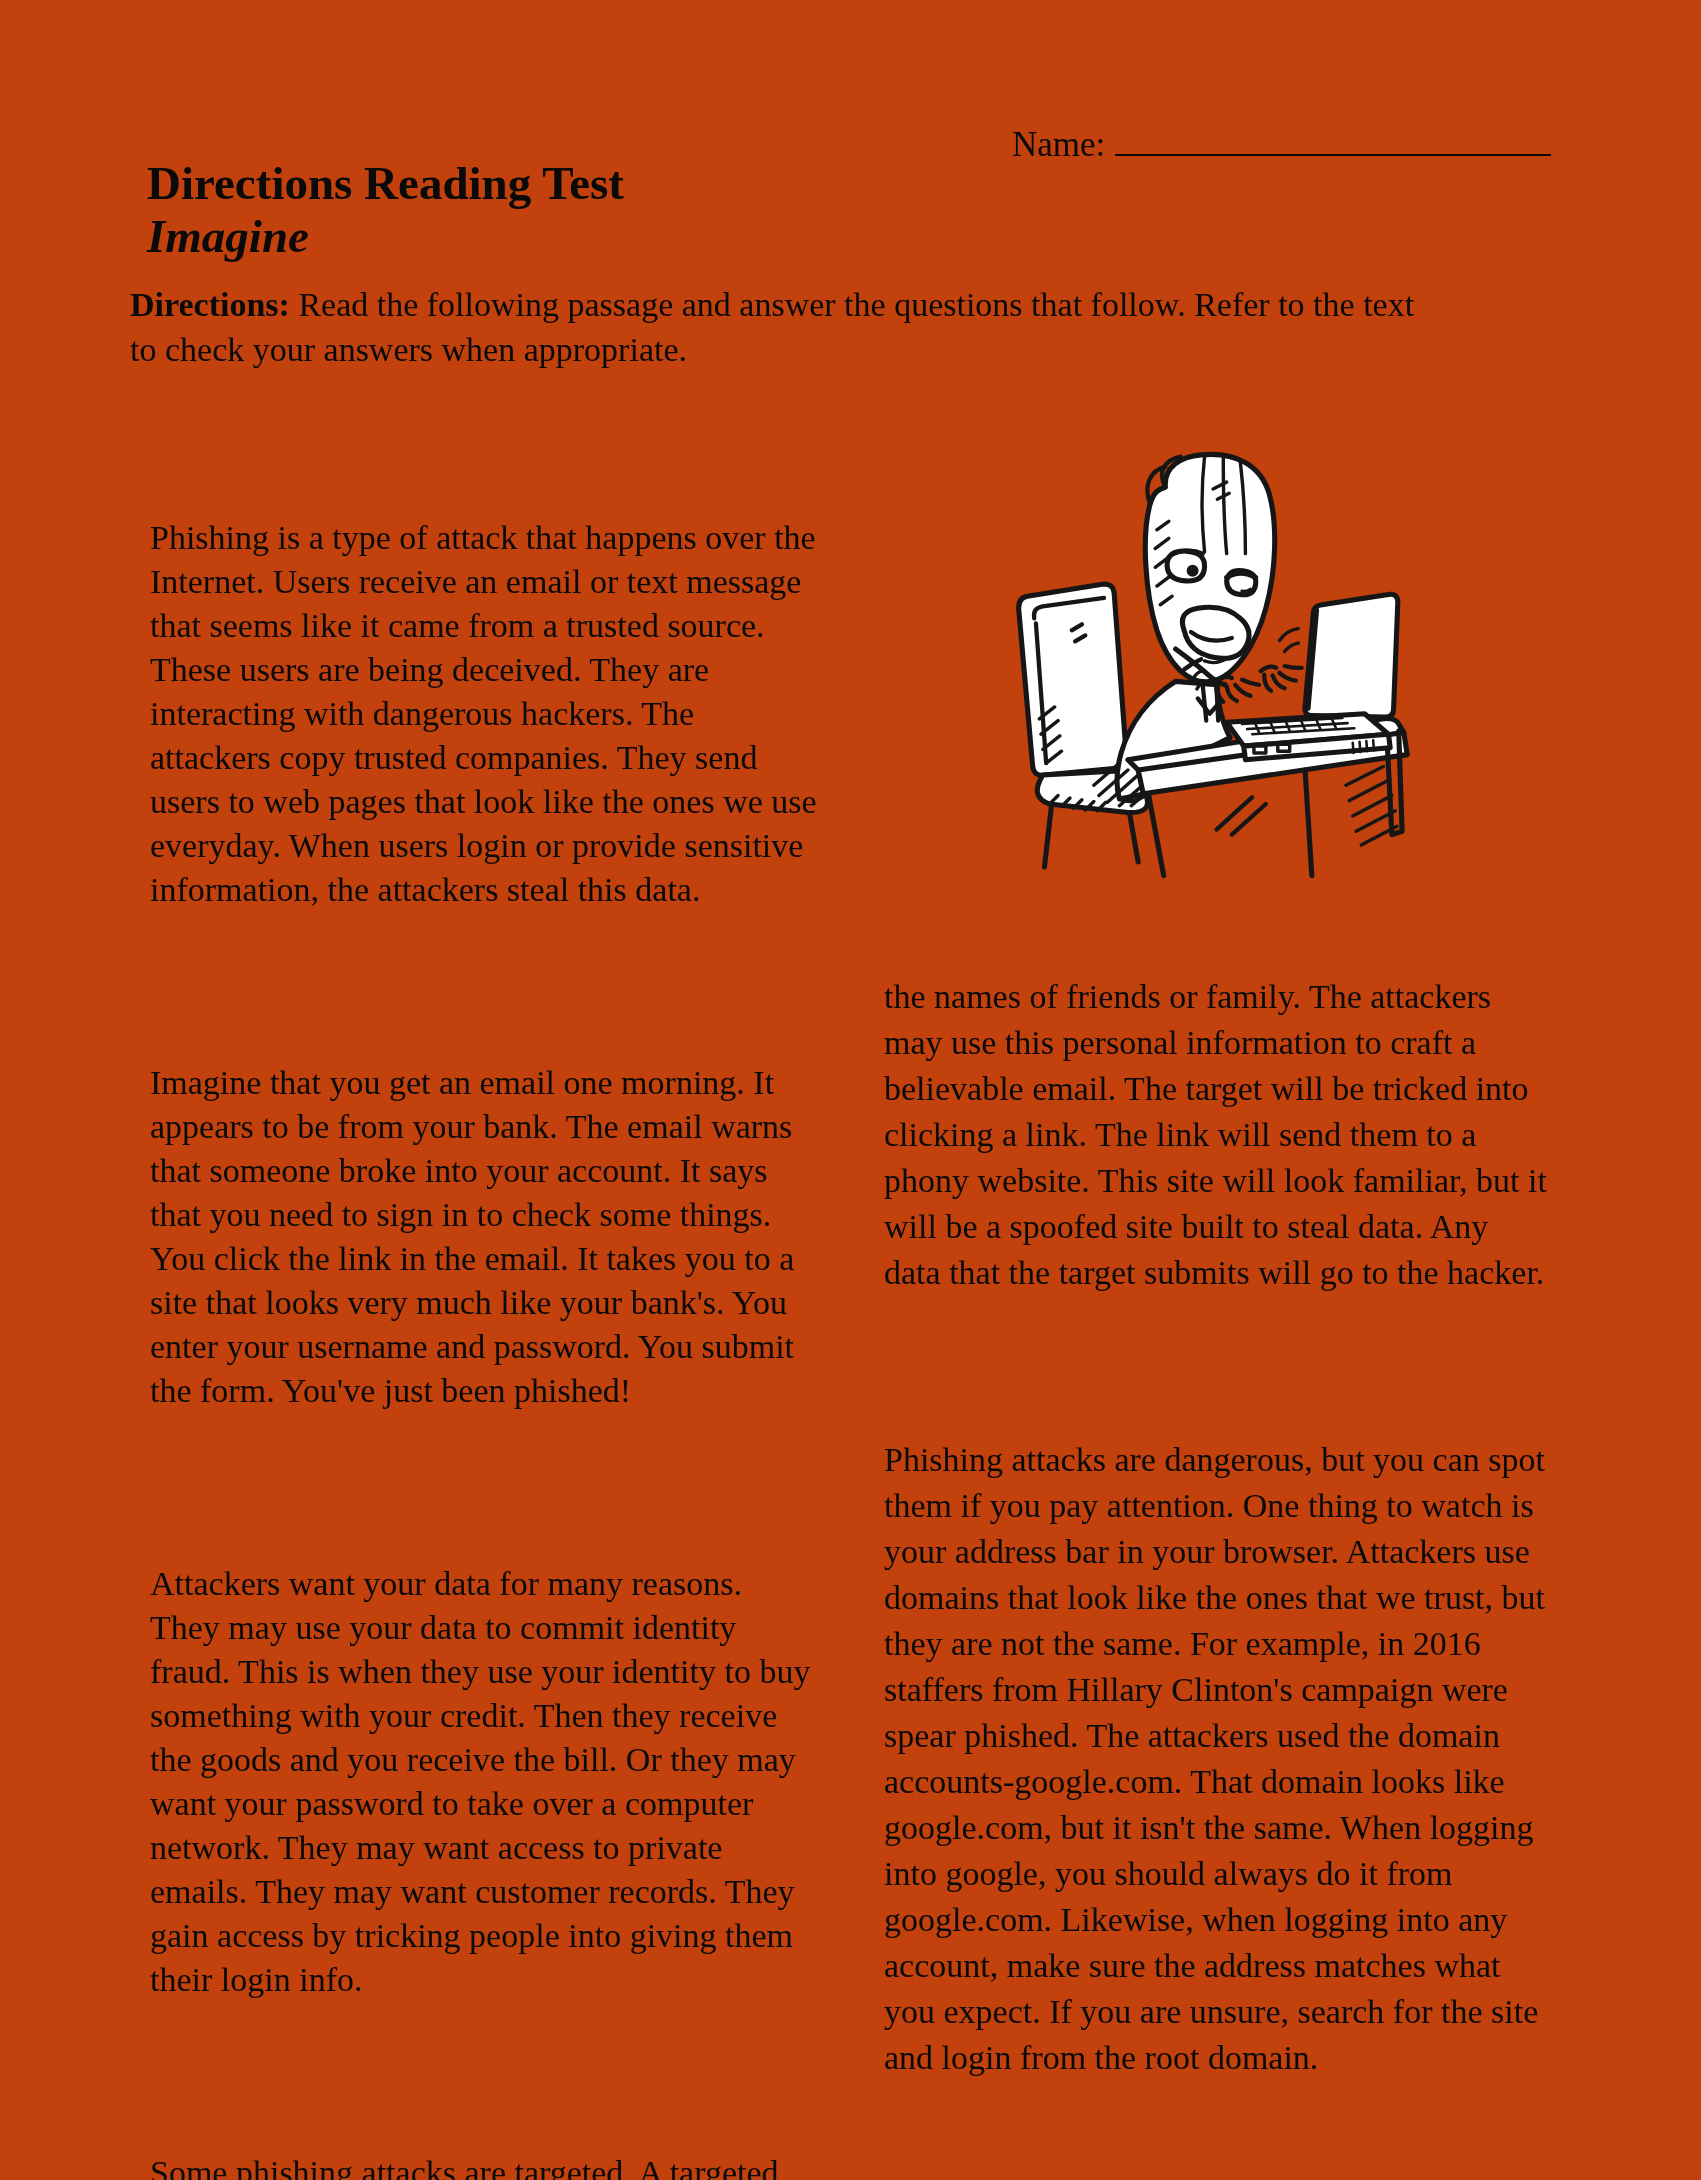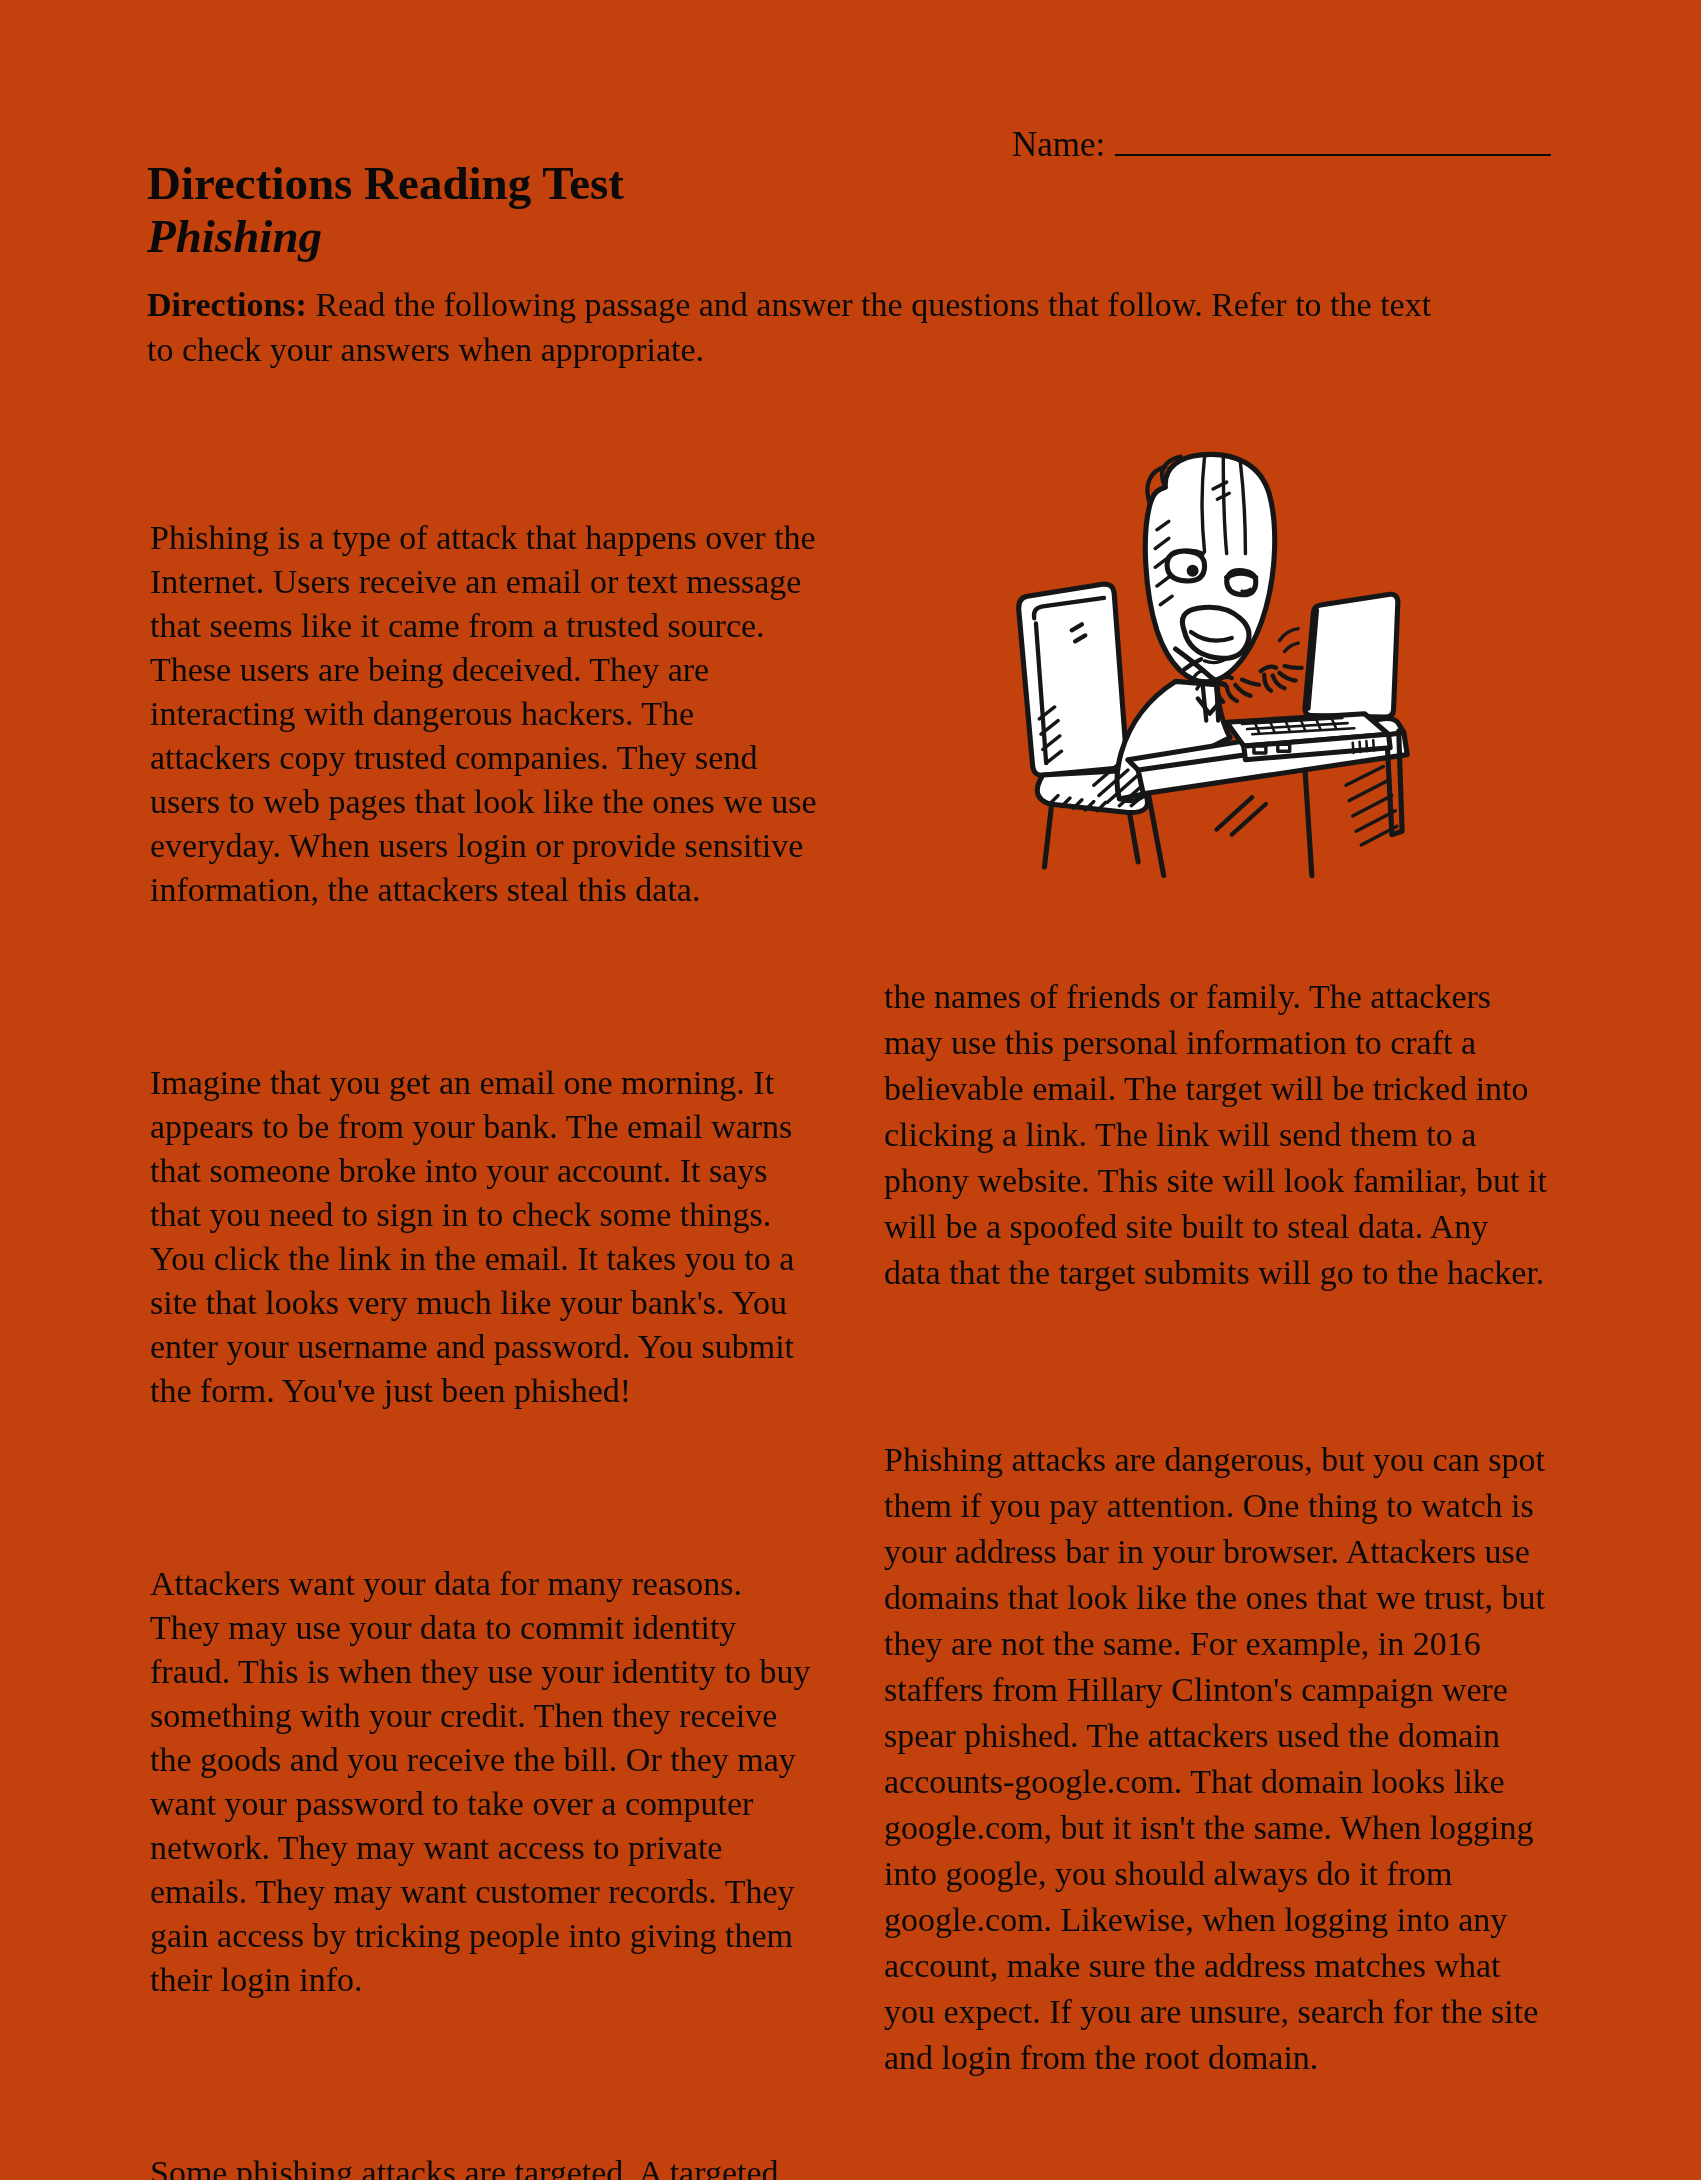--- a/index.html
+++ b/index.html
@@ -24,42 +24,42 @@
   }
   .title {
     position: absolute; left: 147px; top: 157px;
     margin: 0; font-size: 47px; font-weight: bold; line-height: 53px;
   }
   .subtitle {
     position: absolute; left: 147px; top: 210px;
     margin: 0; font-size: 47px; font-weight: bold; font-style: italic; line-height: 53px;
   }
   .directions {
-    position: absolute; left: 147px; top: 282px;
+    position: absolute; left: 130px; top: 282px;
     margin: 0; font-size: 34px; line-height: 45px; white-space: pre;
   }
   .directions-label { font-weight: bold; }
   .col { position: absolute; font-size: 34px; white-space: pre; }
   .col-left  { left: 150px;  top: 428px;  line-height: 44px; }
   .col-right { left: 884px; top: 882px; line-height: 46px; }
   .col-left  .para { margin: 0 0 61px 0; }
   .col-right .para { margin: 0 0 49px 0; }
   .illustration { position: absolute; left: 961px; top: 385px; width: 545px; height: 494px; }
 </style>
 </head>
 <body>
 
 <div class="page">
 
   <div class="name-row">
     <span>Name:</span><span class="name-line"></span>
   </div>
 
   <h1 class="title">Directions Reading Test</h1>
-  <h2 class="subtitle">Phishing</h2>
+  <h2 class="subtitle">Imagine</h2>
 
   <p class="directions"><span class="directions-label">Directions:</span><span> Read the following passage and answer the questions that follow. Refer to the text
 to check your answers when appropriate.</span></p>
 
   <div class="col col-left">
     <p class="para">Phishing is a type of attack that happens over the
 Internet. Users receive an email or text message
 that seems like it came from a trusted source.
 These users are being deceived. They are
 interacting with dangerous hackers. The

